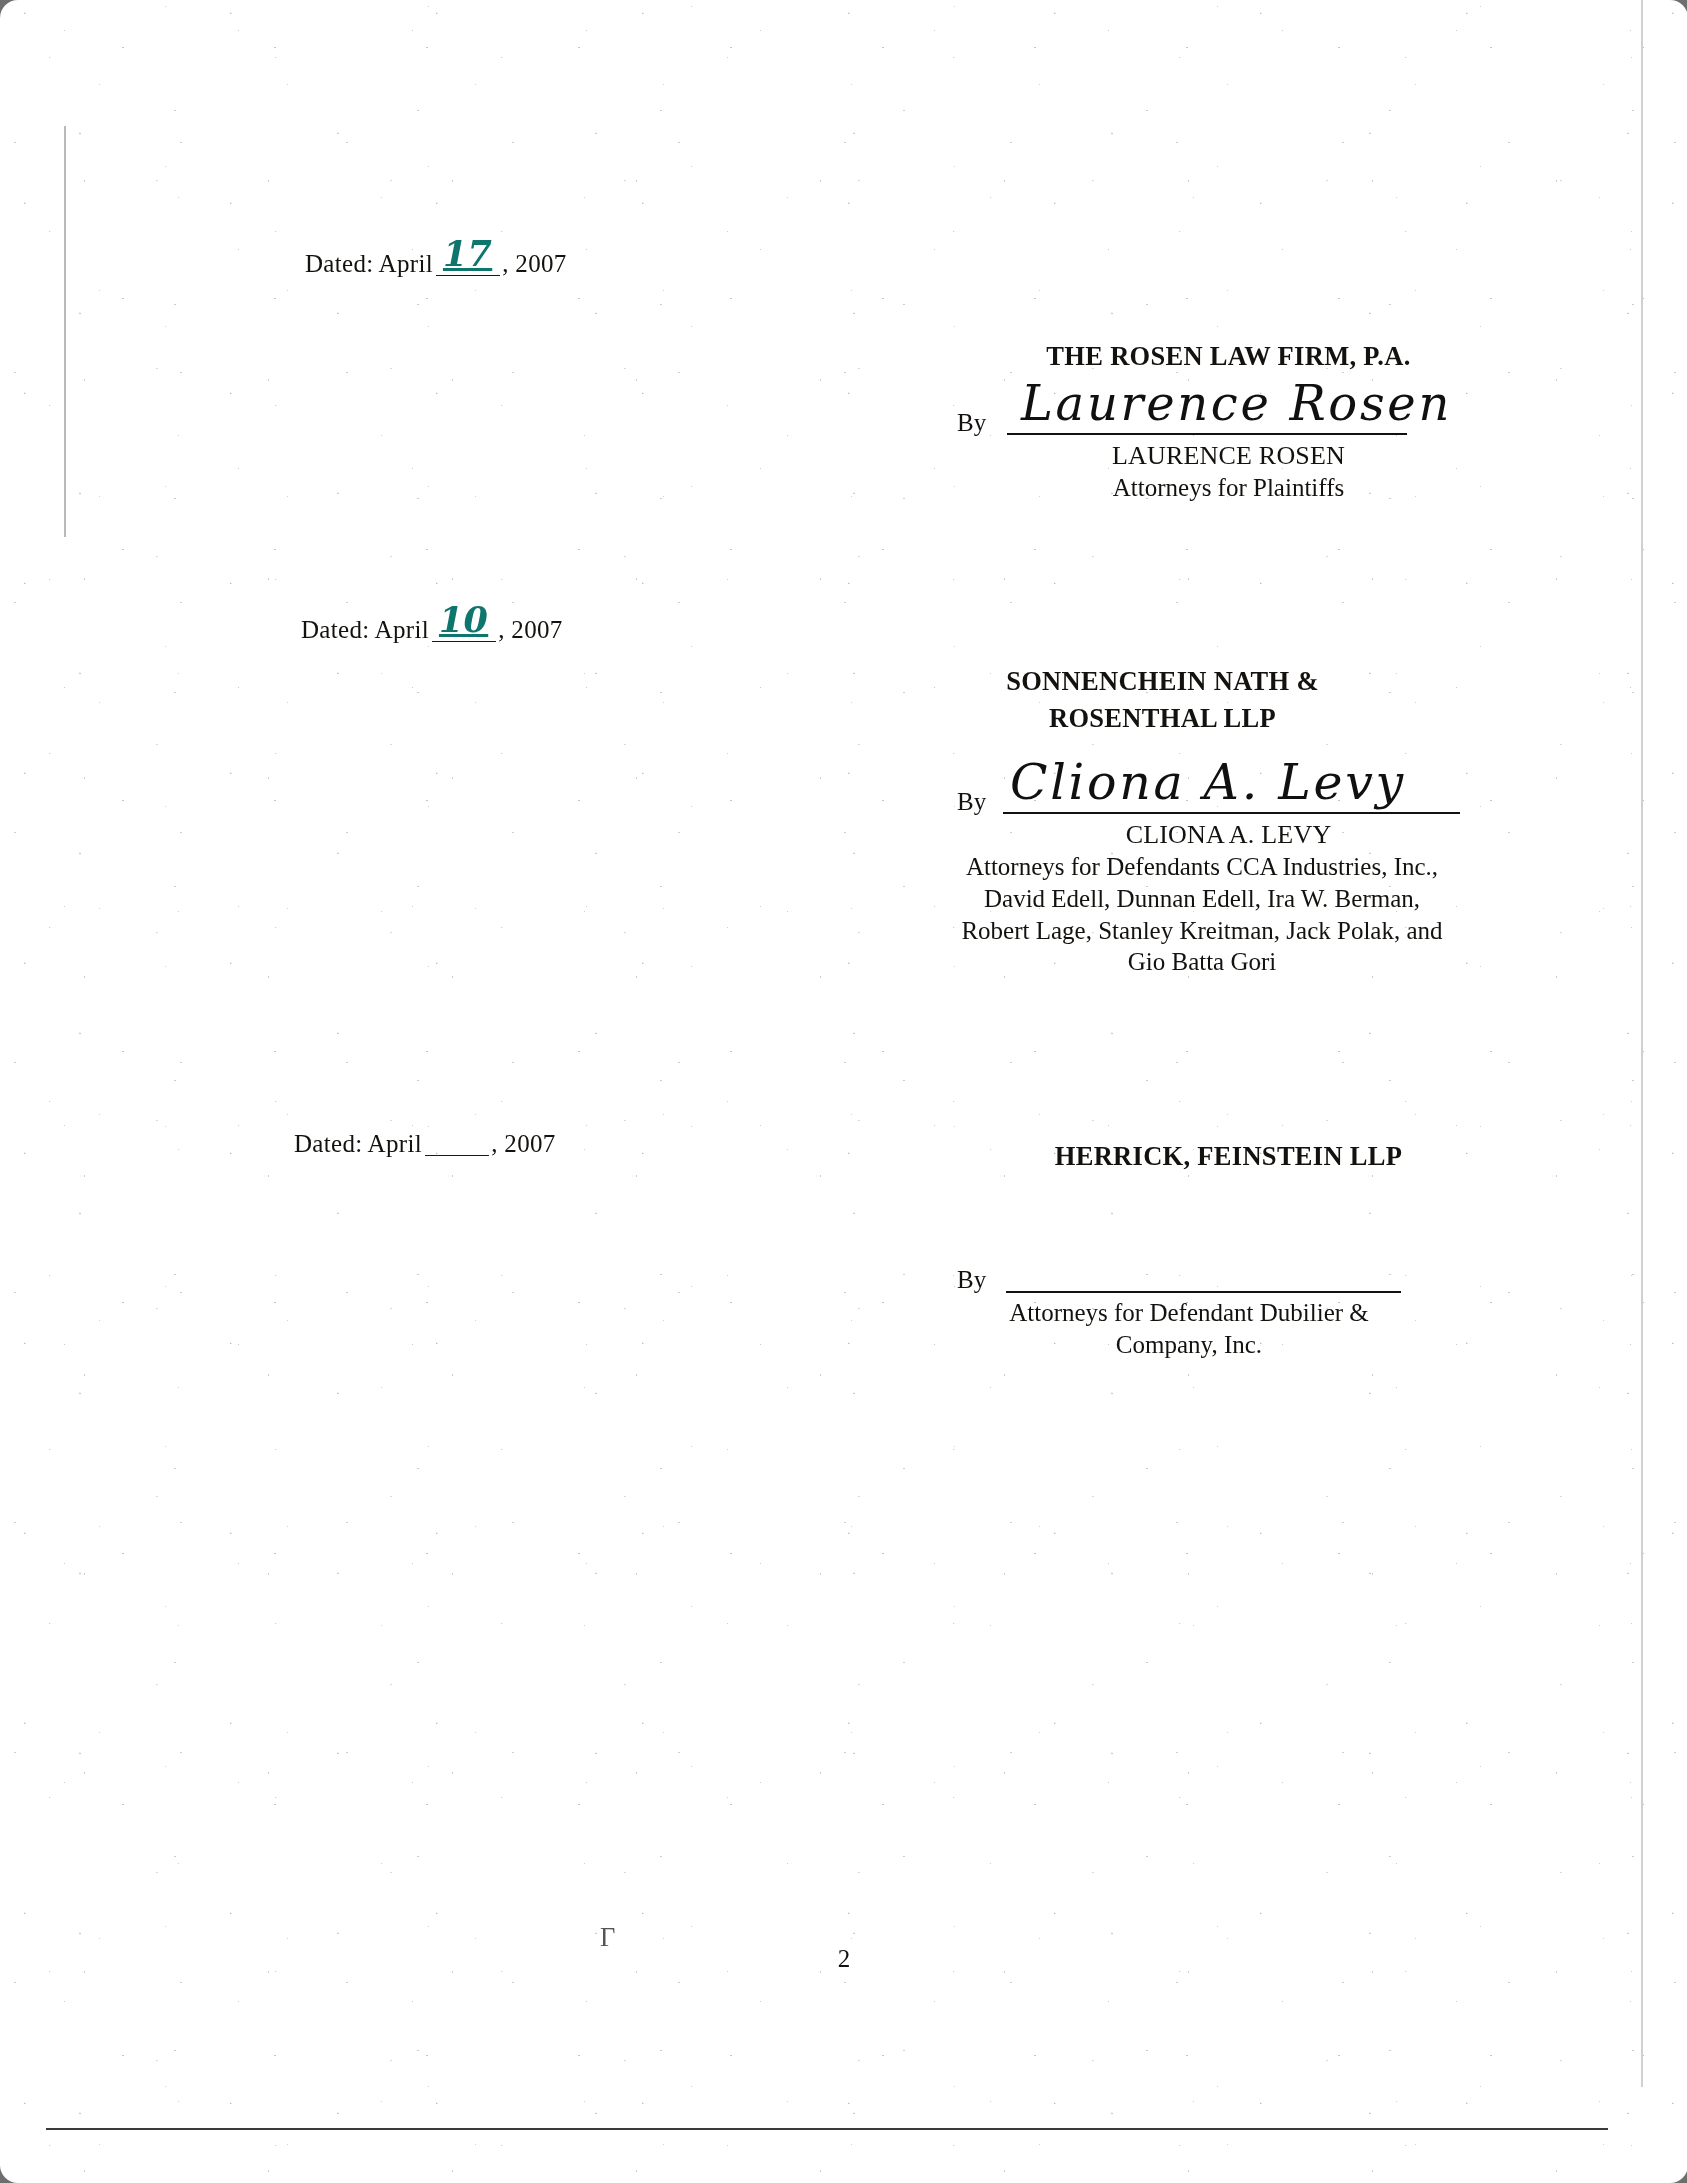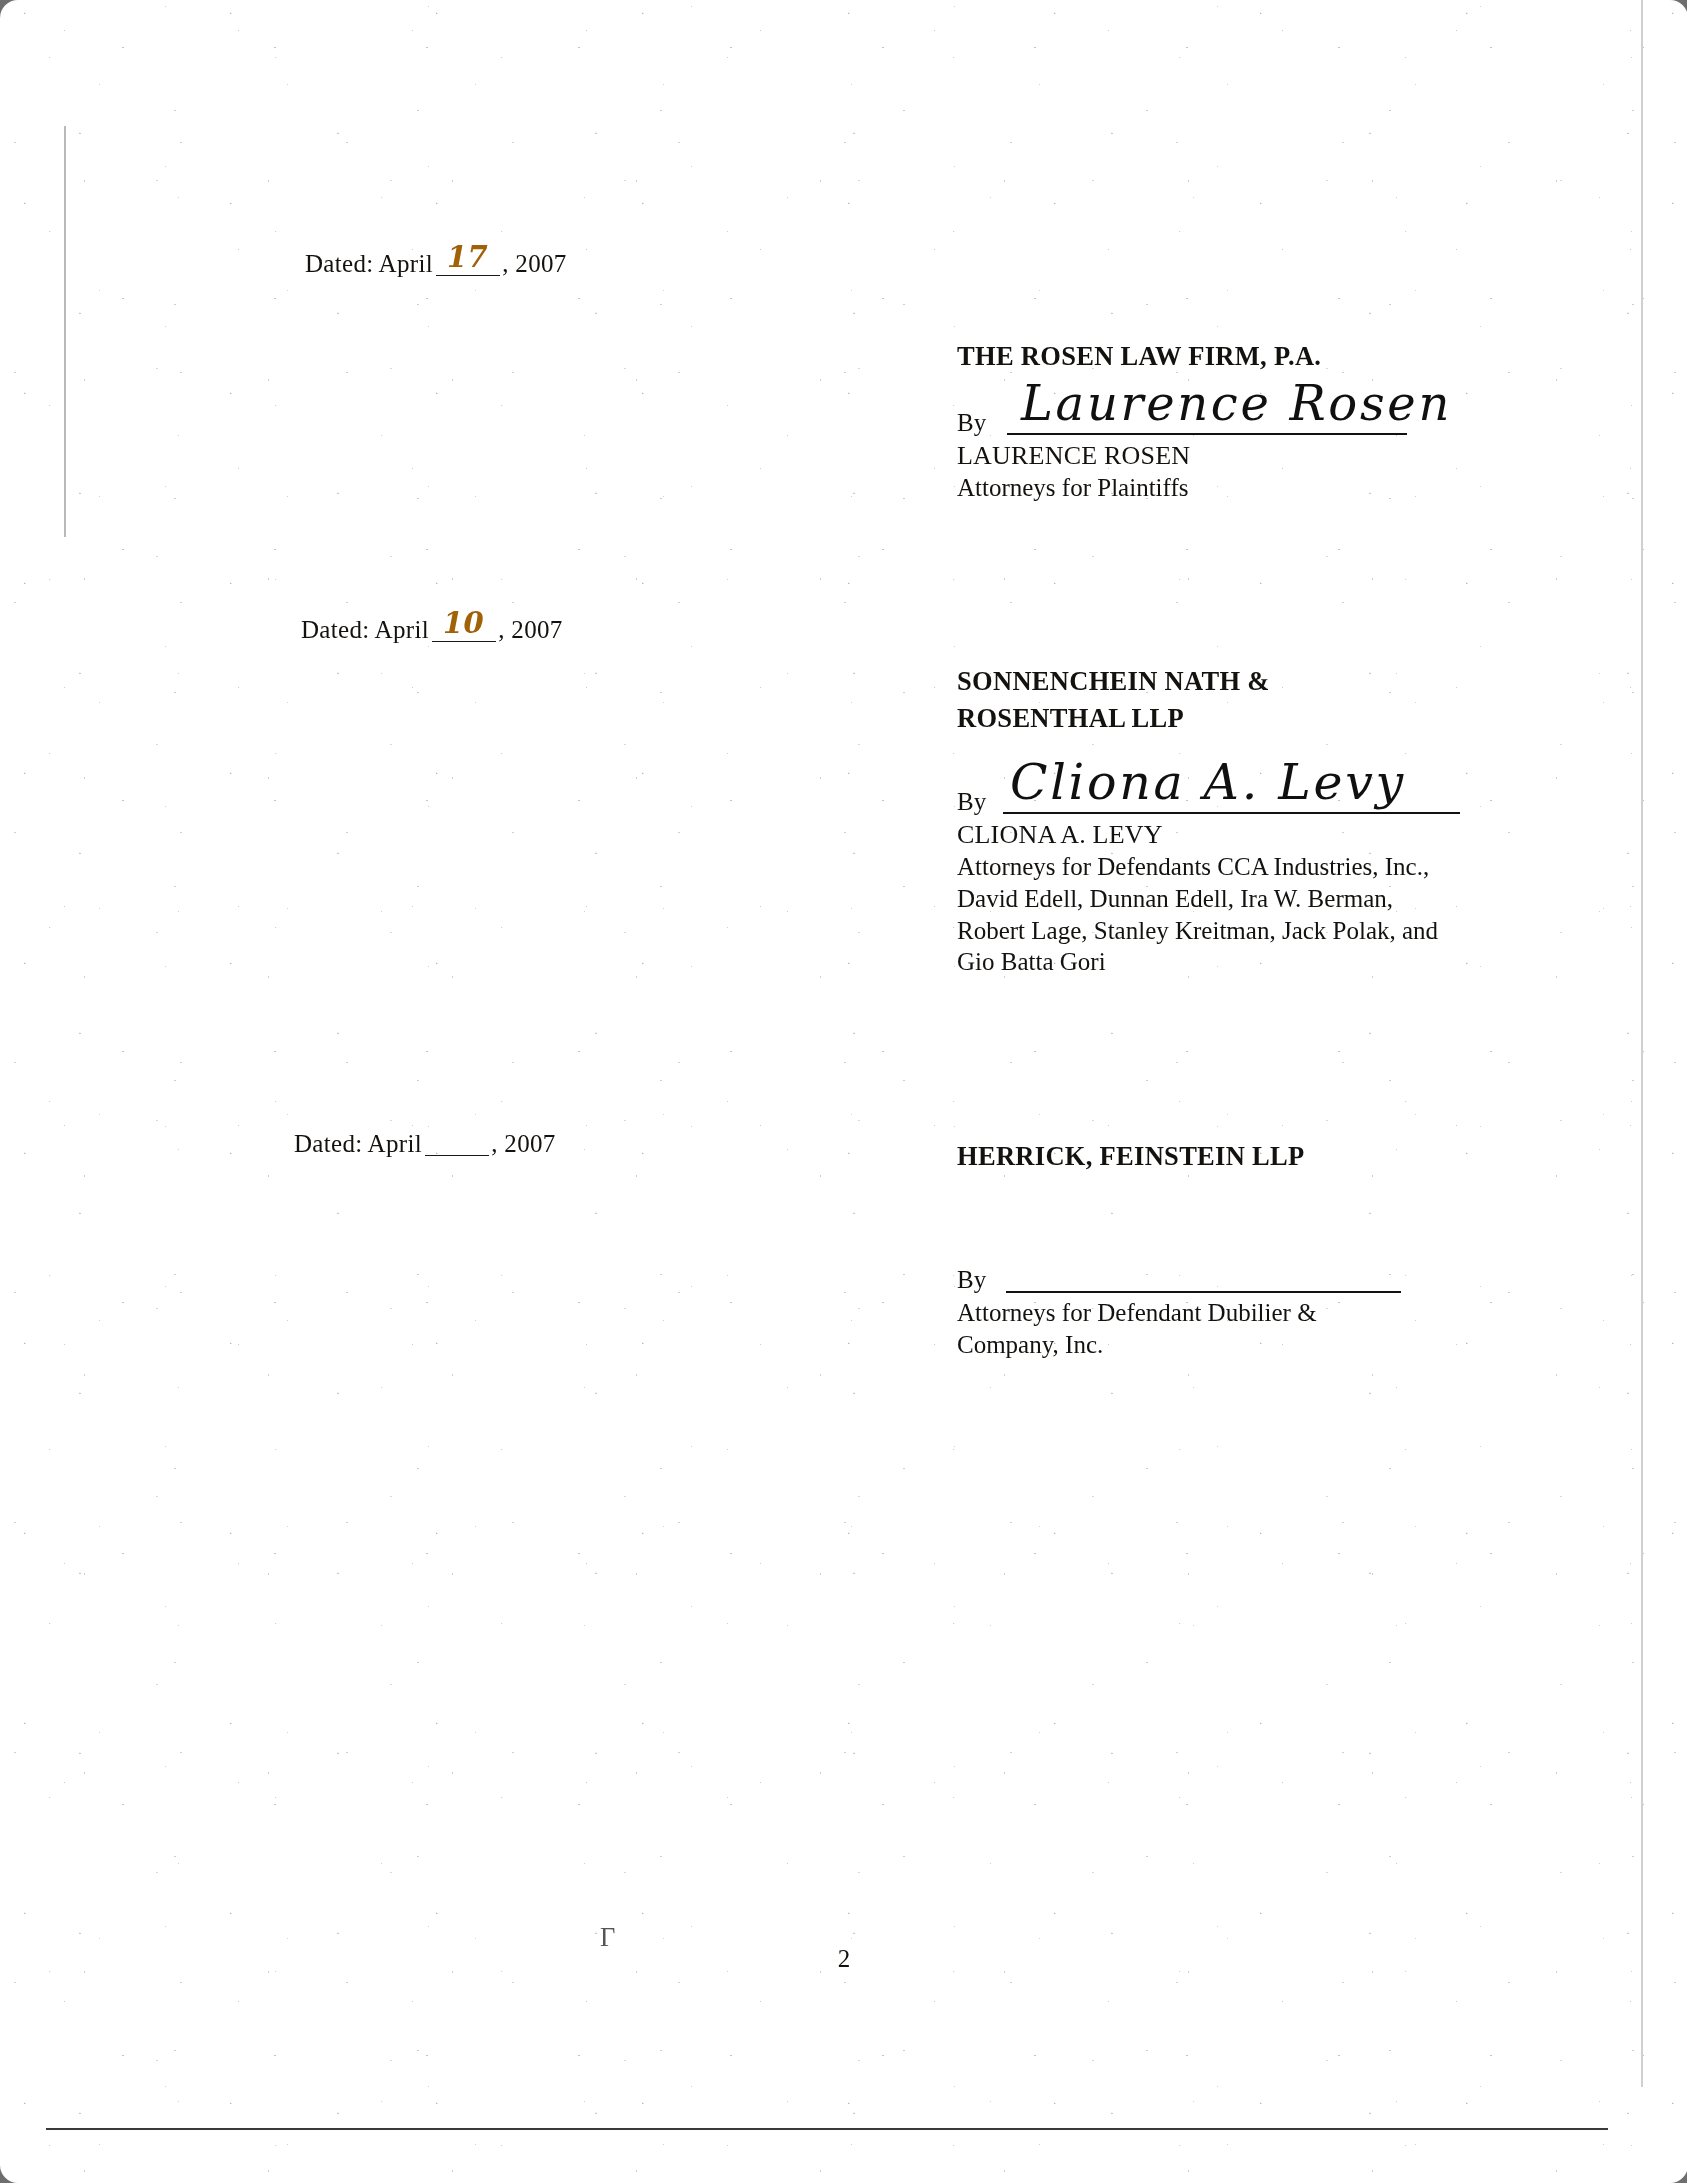--- a/index.html
+++ b/index.html
@@ -81,31 +81,33 @@
     vertical-align: -4px;
     margin: 0 2.7px;
     position: relative;
   }
   .hand {
     position: absolute;
     left: 50%;
     transform: translateX(-50%);
     bottom: 1.3px;
     font-family: "DejaVu Serif", serif;
-    font-size: 29px;
+    font-size: 35px;
     font-style: italic;
     font-weight: 700;
-    color: #a16207;
+    color: #0f766e;
     white-space: nowrap;
+    text-decoration: underline;
   }
 
   .block {
     position: absolute;
     left: 957px;
     width: 543px;
+    text-align: center;
   }
   .firm {
     font-weight: bold;
     font-size: 26.5px;
     letter-spacing: 0.3px;
     line-height: 1.38;
   }
   .byrow {
     position: relative;
     margin-top: 22.5px;

